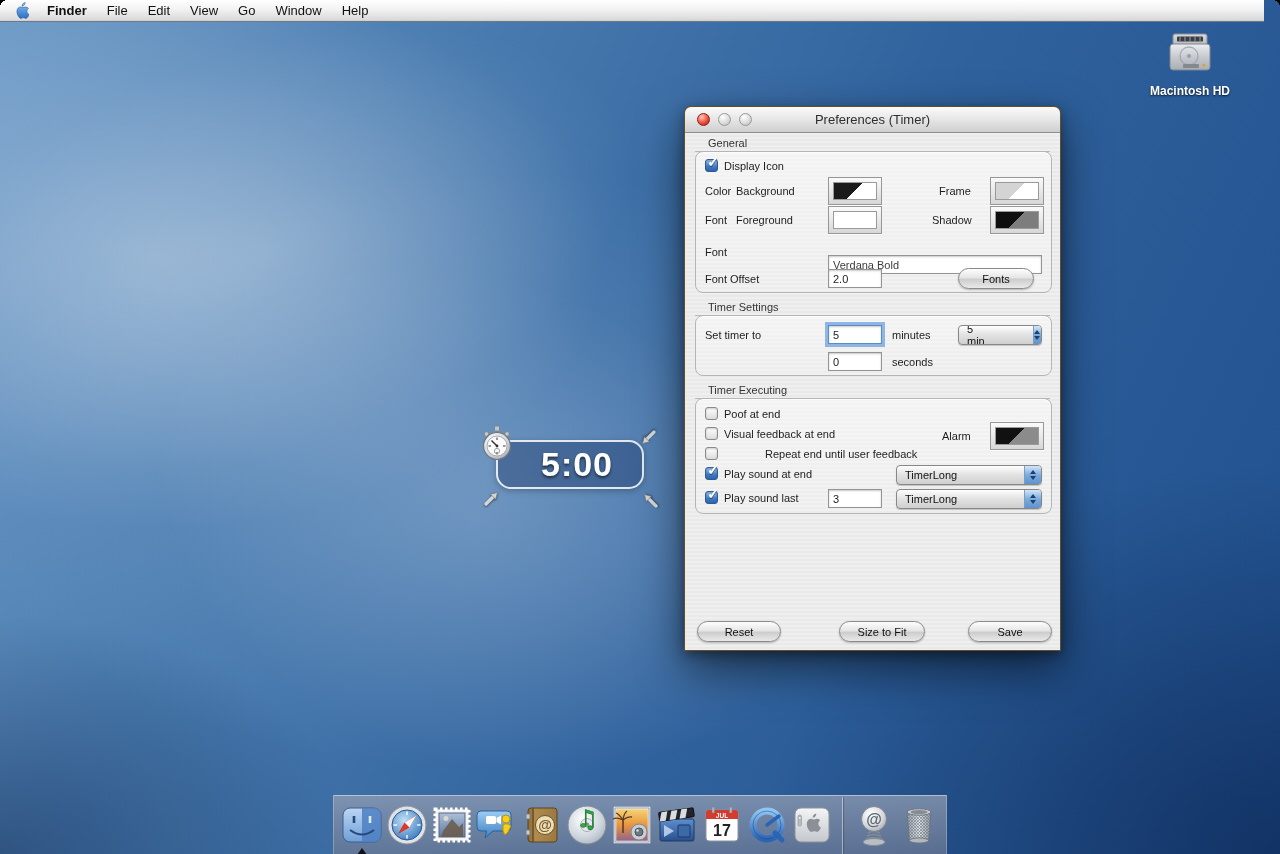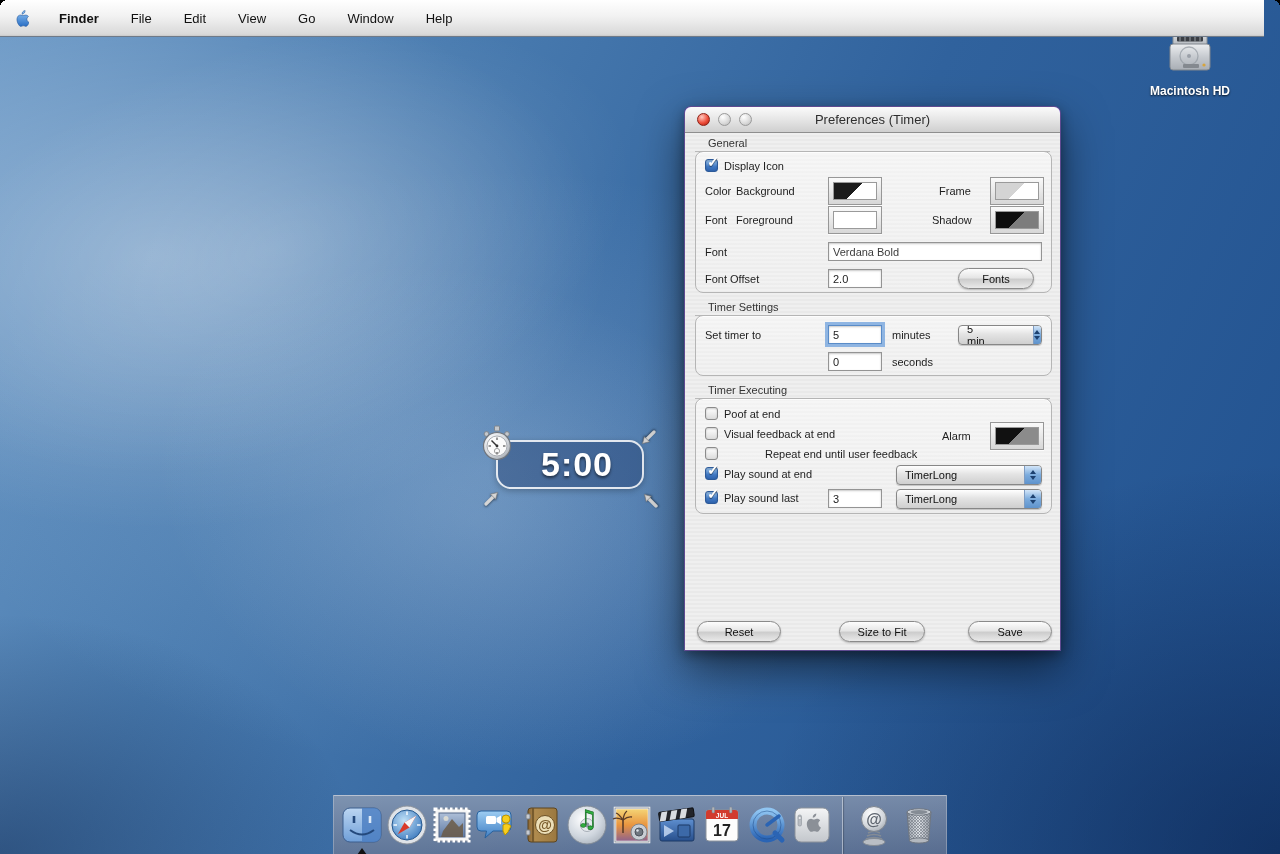--- a/index.html
+++ b/index.html
@@ -15,23 +15,23 @@
   .swoosh { position:absolute; pointer-events:none; }
   .sw1 { left:-120px; top:40px; width:780px; height:420px; transform:rotate(-18deg);
     background:radial-gradient(ellipse at center, rgba(255,255,255,.18), rgba(255,255,255,0) 68%); }
   .sw2 { left:120px; top:260px; width:720px; height:520px; transform:rotate(22deg);
     background:radial-gradient(ellipse at center, rgba(225,238,250,.16), rgba(225,238,250,0) 66%); }
   .corner { position:absolute; top:0; width:8px; height:8px; z-index:60; }
   .corner.l { left:0; background:radial-gradient(circle at bottom right, transparent 70%, #000 72%); }
   .corner.r { right:0; background:radial-gradient(circle at bottom left, transparent 70%, #000 72%); }
 
   
-  .menubar { position:absolute; top:0; left:0; right:16px; height:37px; z-index:50;
+  .menubar { position:absolute; top:0; left:0; right:16px; height:22px; z-index:50;
     background:linear-gradient(#ffffff,#f2f2f2 45%,#d9d9d9 95%,#c8c8c8);
-    border-bottom:1px solid #6f7a88; display:flex; align-items:center; font-size:13px; color:#111;gap:12px; }
+    border-bottom:1px solid #6f7a88; display:flex; align-items:center; font-size:13px; color:#111; }
   .apple-wrap { margin:0 8px 0 14px; display:flex; align-items:center; }
   .menu-item { padding:0 10px; height:22px; display:flex; align-items:center; }
   .menu-item.bold { font-weight:bold; }
 
   
   .hd { position:absolute; left:1140px; top:32px; width:100px; text-align:center; }
   .hd-label { margin-top:2px; font-size:12px; font-weight:bold; color:#fff; text-shadow:0 1px 2px rgba(0,0,0,.8); }
 
   
   .widget { position:absolute; left:478px; top:424px; width:186px; height:86px; }
@@ -42,21 +42,21 @@
     text-shadow:0 2px 3px rgba(0,0,0,.55); }
   .stopwatch { position:absolute; left:0; top:0; }
   .harrow { position:absolute; width:15px; height:15px; filter:drop-shadow(0 1px 1px rgba(0,0,0,.5)); }
   .harrow.tr { right:8px; top:6px; transform:rotate(180deg); }
   .harrow.bl { left:6px; bottom:4px; }
   .harrow.br { right:6px; bottom:2px; transform:rotate(-90deg); }
 
   
   .window { position:absolute; left:684px; top:106px; width:377px; height:545px; z-index:40;
     border-radius:7px 7px 0 0; box-shadow:0 18px 45px rgba(0,0,0,.55), 0 4px 12px rgba(0,0,0,.35);
-    background:#8b5cf6; border:1px solid rgba(60,60,60,.55); }
+    background:#a16207; border:1px solid rgba(60,60,60,.55); }
   .titlebar { position:absolute; top:0; left:0; right:0; height:26px; border-radius:6px 6px 0 0;
     background:linear-gradient(#fbfbfb,#e8e8e8 45%,#cfcfcf); border-bottom:1px solid #8e8e8e;
     display:flex; align-items:center; }
   .tl { width:13px; height:13px; border-radius:50%; margin-left:8px; }
   .tl.red { margin-left:12px; background:radial-gradient(circle at 35% 28%, #ffc9c0, #ee4f3c 55%, #a81607); border:1px solid #8d2015; }
   .tl.gray { background:radial-gradient(circle at 35% 28%, #ffffff, #d9d9d9 60%, #b5b5b5); border:1px solid #9a9a9a; }
   .title { position:absolute; left:0; right:0; text-align:center; font-size:13px; color:#2e2e2e; }
   .content { position:absolute; top:26px; left:0; right:0; bottom:0;
     background:repeating-linear-gradient(180deg,#efefef 0 2px,#e9e9e9 2px 4px); }
   .section-label { position:absolute; left:10px; right:10px; font-size:11px; color:#333;
@@ -69,21 +69,21 @@
     background:linear-gradient(#ffffff,#dcdcdc); box-shadow:inset 0 1px 2px rgba(0,0,0,.2); }
   .aqua-check.on { background:linear-gradient(#9cc5ef,#4179c4 60%,#2f63ad); border-color:#2d5a99; }
   .aqua-check.on::after { content:"\2713"; position:absolute; top:-7px; left:1px; font-size:15px;
     font-weight:bold; color:#fff; text-shadow:0 1px 1px rgba(0,0,0,.55); }
   .well { position:absolute; width:54px; height:28px; border:1px solid #979797;
     background:linear-gradient(#fafafa,#d7d7d7); padding:4px; box-shadow:0 1px 0 rgba(255,255,255,.8); }
   .well .swatch { width:100%; height:100%; border:1px solid #9a9a9a; }
   .field { position:absolute; height:19px; border:1px solid #949494; background:#fff; font-size:11px;
     font-family:"Liberation Sans",sans-serif; color:#222; padding:0 4px;
     box-shadow:inset 0 1px 2px rgba(0,0,0,.22); outline:none; }
-  .field.wide { color:#3c3c3c; }
+  .field.wide { color:#3c3c3c;margin-top:13px; }
   .field.focused { box-shadow:0 0 0 3px rgba(110,160,220,.75), inset 0 1px 2px rgba(0,0,0,.22); border-color:#5a8cc8; }
   .aqua-popup { position:absolute; height:20px; border:1px solid #878787; border-radius:4px;
     background:linear-gradient(#ffffff,#e4e4e4 45%,#cfcfcf); display:flex; align-items:stretch;
     box-shadow:0 1px 1px rgba(0,0,0,.2); overflow:hidden; }
   .popup-label { flex:1; font-size:11px; color:#111; display:flex; align-items:center; padding-left:8px; }
   .popup-cap { width:17px; border-left:1px solid #7e9cc2; display:flex; flex-direction:column;
     align-items:center; justify-content:center; gap:2px;
     background:linear-gradient(#d3e6f9,#7babdd 50%,#5f93cc); }
   .popup-cap i { display:block; width:0; height:0; border-left:3.5px solid transparent; border-right:3.5px solid transparent; }
   .popup-cap .up { border-bottom:4px solid #1d4170; }

